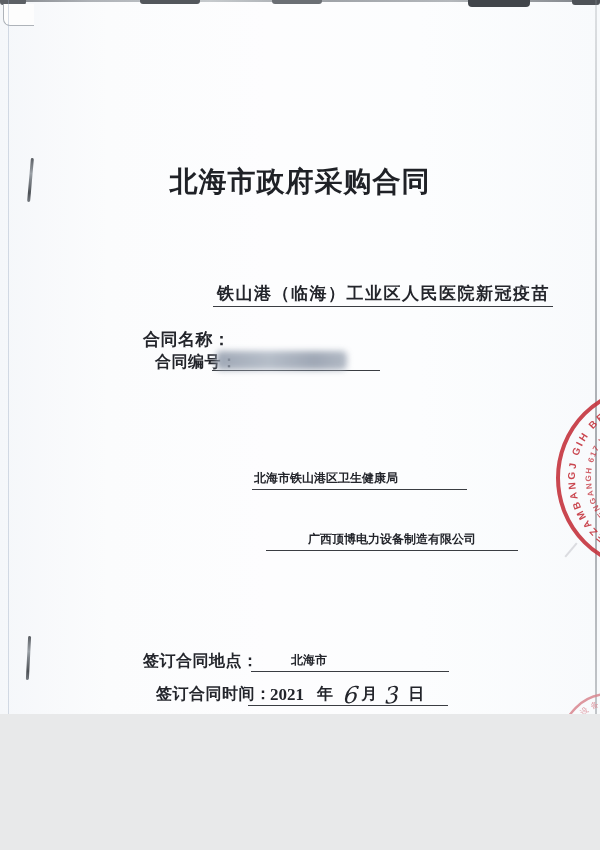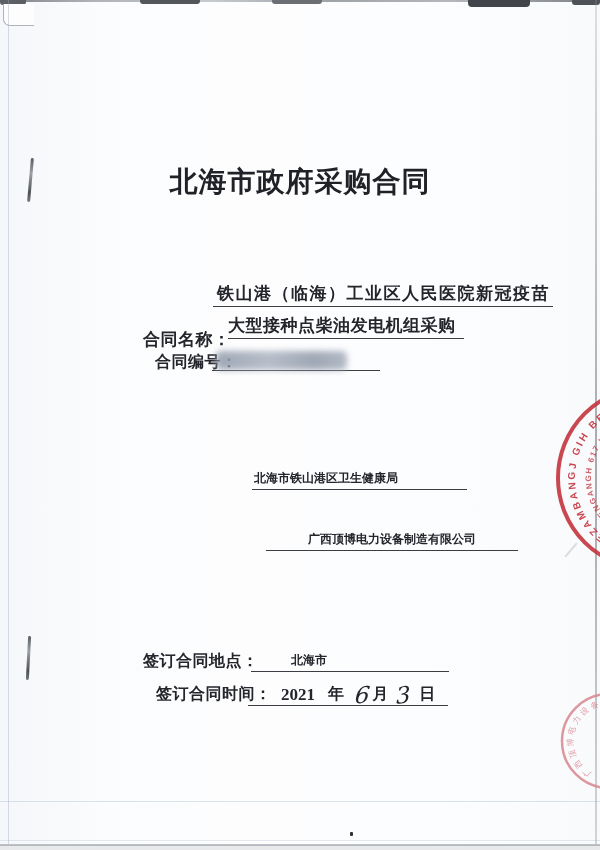--- a/index.html
+++ b/index.html
@@ -2,21 +2,21 @@
 <html><head>
 <meta charset="utf-8">
 <style>
   html,body{margin:0;padding:0;}
   body{
     width:600px;height:850px;overflow:hidden;
     font-family:"Liberation Serif","DejaVu Serif",serif;
     background:#e8e9ea;
   }
   .page{
-    position:relative;width:600px;height:846px;overflow:hidden;
+    position:relative;width:600px;height:714px;overflow:hidden;
     background:linear-gradient(90deg,#f5f7fa 0%,#fbfcfd 18%,#fdfdfe 45%,#fcfdfe 70%,#f8fafc 100%);
     color:#23252b;
   }
   .abs{position:absolute;}
 
   
   .top-edge-line{top:0;left:0;width:600px;height:2px;
     background:linear-gradient(to right,#7e8287,#aeb2b7 15%,#c6cacd 35%,#9fa3a8 55%,#b4b8bc 75%,#888c91 95%);}
   .edge-blob{background:#53575c;border-radius:0 0 3px 3px;}
   .corner-fold{left:3px;top:4px;width:30px;height:21px;background:#fdfdfd;
@@ -64,36 +64,35 @@
   <div class="abs left-edge-line"></div>
   <div class="abs right-edge-line"></div>
 
   <div class="abs staple" style="left:29px;top:158px;transform:rotate(5deg);"></div>
   <div class="abs staple" style="left:27px;top:636px;transform:rotate(3deg);"></div>
 
   <div class="abs doc-title">北海市政府采购合同</div>
 
   <div class="abs flabel big" style="left:143px;top:284px;">合同名称：</div>
   <div class="abs fvalue row1v" style="left:213px;top:282px;width:336px;height:24px;line-height:24px;padding-left:4px;">铁山港（临海）工业区人民医院新冠疫苗</div>
-  <div class="abs fvalue row1v" style="left:228px;top:314px;width:236px;height:24px;line-height:24px;letter-spacing:.5px;">大型接种点柴油发电机组采购</div>
 
   <div class="abs flabel" style="left:143px;top:352px;margin-left:12px;">合同编号：</div>
   <div class="abs" style="left:212px;top:352px;width:168px;height:18px;border-bottom:1.5px solid #3a3d42;"></div>
   <div class="abs redaction" style="left:216px;top:351px;width:131px;height:19px;"></div>
 
   <div class="abs fvalue" style="left:252px;top:467px;width:213px;height:22px;line-height:22px;padding-left:2px;">北海市铁山港区卫生健康局</div>
 
   <div class="abs fvalue" style="left:266px;top:528px;width:252px;height:22px;line-height:22px;text-align:center;">广西顶博电力设备制造有限公司</div>
 
   <div class="abs flabel" style="left:143px;top:651px;">签订合同地点：</div>
   <div class="abs fvalue" style="left:251px;top:650px;width:198px;height:21px;line-height:21px;padding-left:40px;box-sizing:content-box;width:158px;">北海市</div>
 
   <div class="abs flabel" style="left:156px;top:684px;">签订合同时间：</div>
   <div class="abs dateflex" style="left:248px;top:681px;width:200px;height:24px;border-bottom:1.5px solid #3a3d42;">
-    <span style="font-weight:bold;font-size:17px;margin-left:33px;">2021</span>
+    <span style="font-weight:bold;font-size:17px;margin-left:22px;">2021</span>
     <span class="flabel" style="margin-left:13px;">年</span>
     <span class="hand" style="margin-left:10px;transform:skewX(-10deg) rotate(-4deg);position:relative;top:2px;">6</span>
     <span class="flabel" style="margin-left:3px;">月</span>
     <span class="hand" style="margin-left:7px;transform:skewX(-6deg) rotate(-8deg);position:relative;top:2px;">3</span>
     <span class="flabel" style="margin-left:9px;">日</span>
   </div>
 
   <svg class="abs" style="left:0;top:0;" width="600" height="850" viewBox="0 0 600 850">
     <defs>
       <path id="s1o" d="M 649 552 A 74 74 0 0 1 649 404 A 74 74 0 0 1 649 552"></path>

